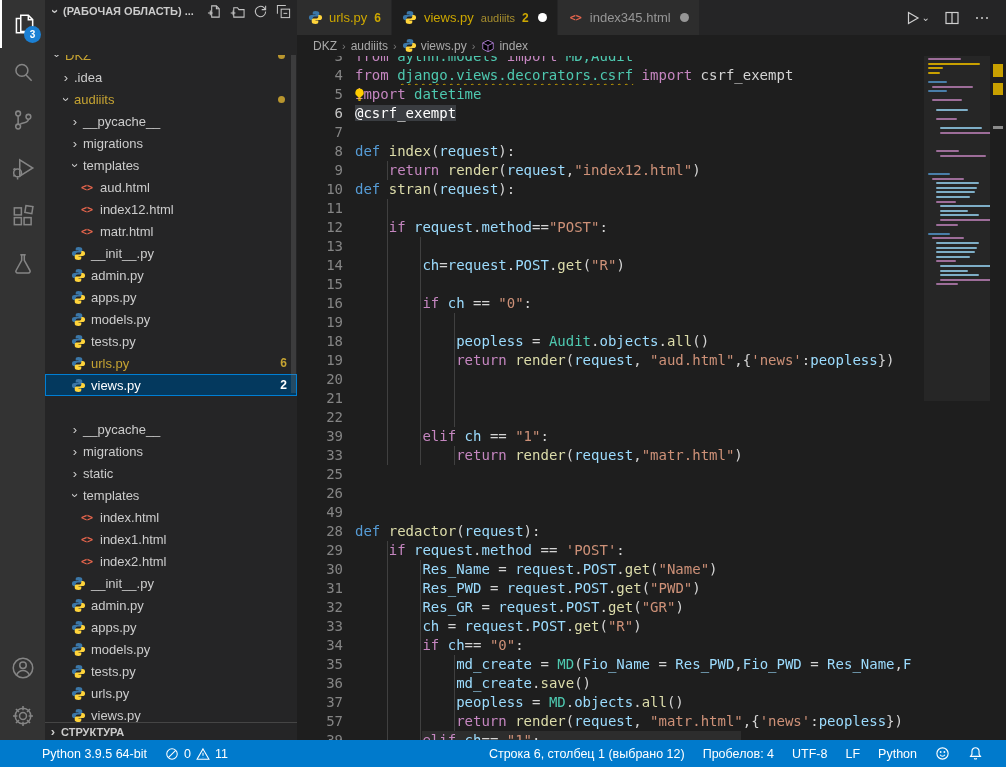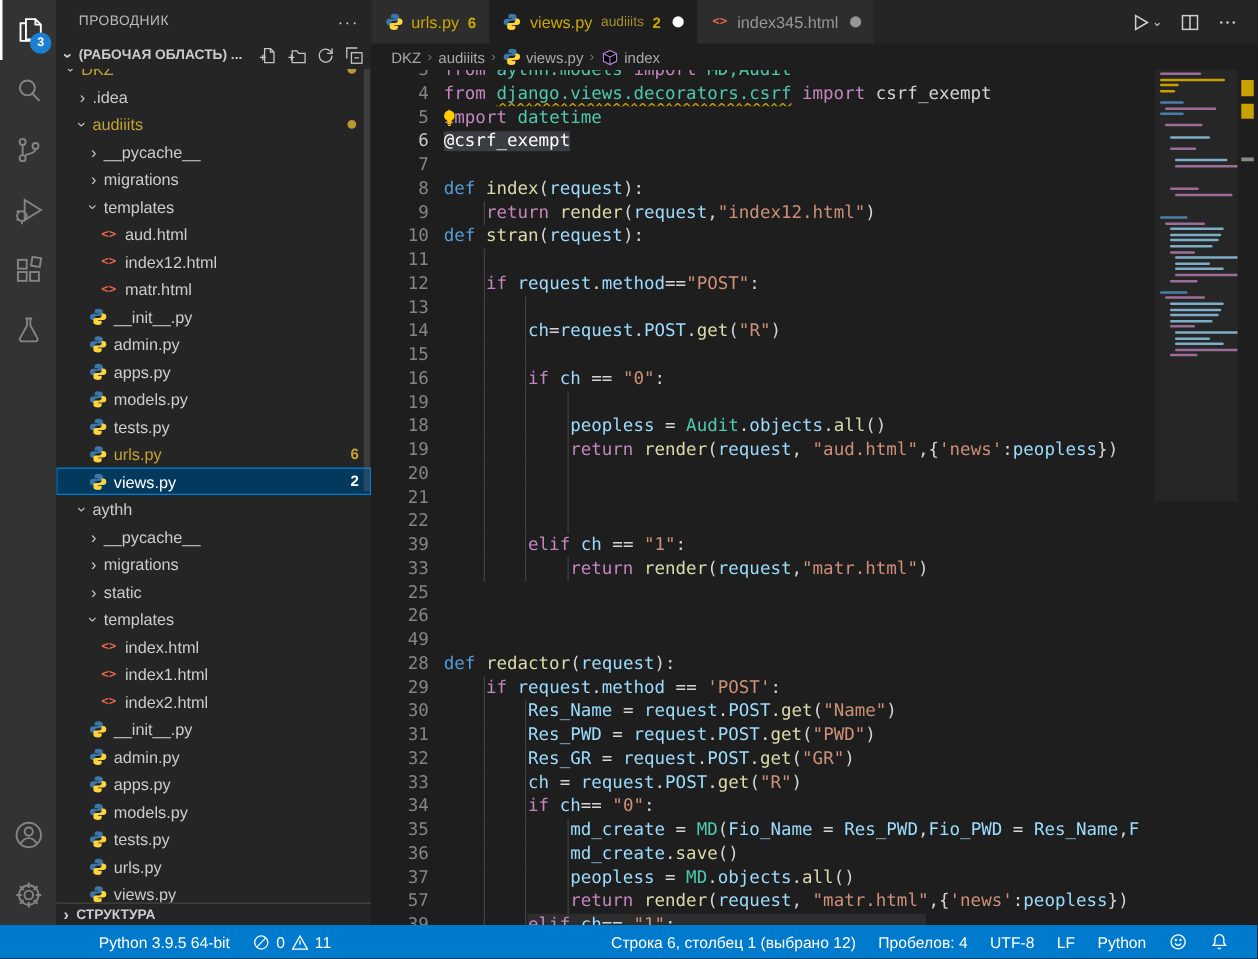--- a/index.html
+++ b/index.html
@@ -84,21 +84,21 @@
   
   #minimap { position:absolute; top:0; right:16px; width:66px; bottom:0; overflow:hidden; }
   .mmbar { position:absolute; left:4px; height:2px; border-radius:1px; opacity:.75; }
   #mm-slider { position:absolute; top:0; right:16px; width:66px; height:345px; background:rgba(121,121,121,.10); }
   #ruler { position:absolute; top:0; right:0; width:16px; bottom:0; }
   .rmark { position:absolute; left:3px; width:10px; }
 
   
   #statusbar { position:absolute; left:0; right:0; bottom:0; height:27px; background:#007acc; color:#ffffff;
     display:flex; align-items:center; font-size:12.5px; }
-  .sb-left { display:flex; align-items:flex-start; padding-left:33px; gap:0;margin-left:37px; }
+  .sb-left { display:flex; align-items:flex-start; padding-left:33px; gap:0; }
   .sb-right { margin-left:auto; display:flex; align-items:center; padding-right:14px; }
   .sb-item { padding:0 9px; display:flex; align-items:center; gap:5px; white-space:nowrap; }
   .sb-item svg { stroke:#ffffff; fill:none; stroke-width:1.2; }
 </style>
 </head>
 <body>
 
 <div id="app">
 
   <div id="activity-bar">
@@ -176,24 +176,20 @@
               <circle cx="12" cy="12" r="3.2"></circle>
               <circle cx="12" cy="12" r="7.2"></circle>
               <path d="M12 2.8v4M12 17.2v4M2.8 12h4M17.2 12h4M5.5 5.5l2.8 2.8M15.7 15.7l2.8 2.8M18.5 5.5l-2.8 2.8M8.3 15.7l-2.8 2.8"></path>
             </svg>
           </span>
         </div>
       </div>
   </div>
 
   <div id="sidebar">
-    <div id="sidebar-title">
-      <span>ПРОВОДНИК</span>
-      <span id="sidebar-menu">···</span>
-    </div>
     <div id="ws-header">
       <span class="chev open">›</span>
       <span id="ws-label">(РАБОЧАЯ ОБЛАСТЬ) ...</span>
       <span class="ws-actions" id="ws-actions">
           <span class="icon16">
             <svg width="15" height="15" viewBox="0 0 16 16">
               <path d="M5 2h5l3 3v9H5z"></path>
               <path d="M10 2v3h3"></path>
               <path d="M1 9.5h5M3.5 7v5"></path>
             </svg>
@@ -361,25 +357,20 @@
           <span class="fico">
             <span class="">
               <svg width="15" height="15" viewBox="0 0 16 16">
                 <path fill="#3b77a8" d="M7.9 1C5.8 1 5 1.9 5 3.1V4.7h3v.7H3.7C2.2 5.4 1 6.2 1 8.1s1.2 2.7 2.7 2.7H5V9.2C5 8 6 7 7.2 7h3.1c1 0 1.7-.8 1.7-1.8V3.1C12 1.9 10.5 1 7.9 1z"></path>
                 <path fill="#ffd43b" d="M8.1 15c2.1 0 2.9-.9 2.9-2.1V11.3H8v-.7h4.3c1.5 0 2.7-.8 2.7-2.7s-1.2-2.7-2.7-2.7H11v1.6C11 8 10 9 8.8 9H5.7C4.7 9 4 9.8 4 10.8v2.1C4 14.1 5.5 15 8.1 15z"></path>
               </svg>
             </span>
           </span>
           <span>views.py</span>
           <span class="tbadge" style="color:#ffffff">2</span>
-        </div>
-        <div class="trow" style="top: 341px;">
-          <span style="width:13px;flex:none"></span>
-          <span class="chev open">›</span>
-          <span>aythh</span>
         </div>
         <div class="trow" style="top: 363px;">
           <span style="width:22px;flex:none"></span>
           <span class="chev ">›</span>
           <span>__pycache__</span>
         </div>
         <div class="trow" style="top: 385px;">
           <span style="width:22px;flex:none"></span>
           <span class="chev ">›</span>
           <span>migrations</span>

